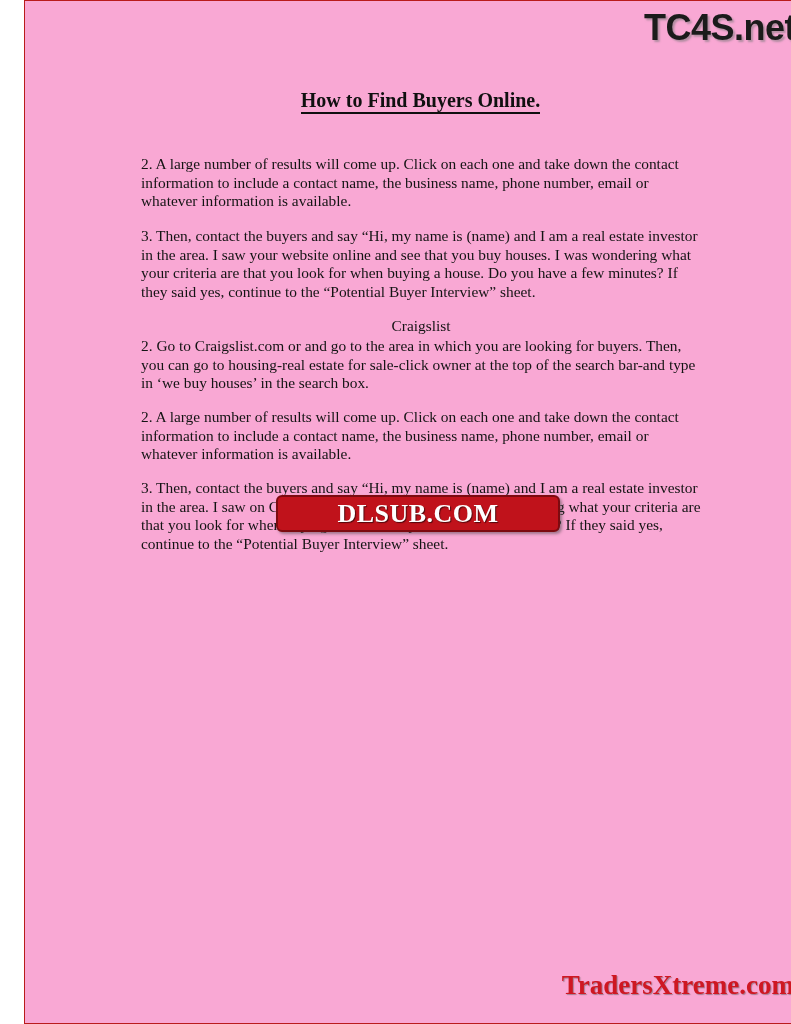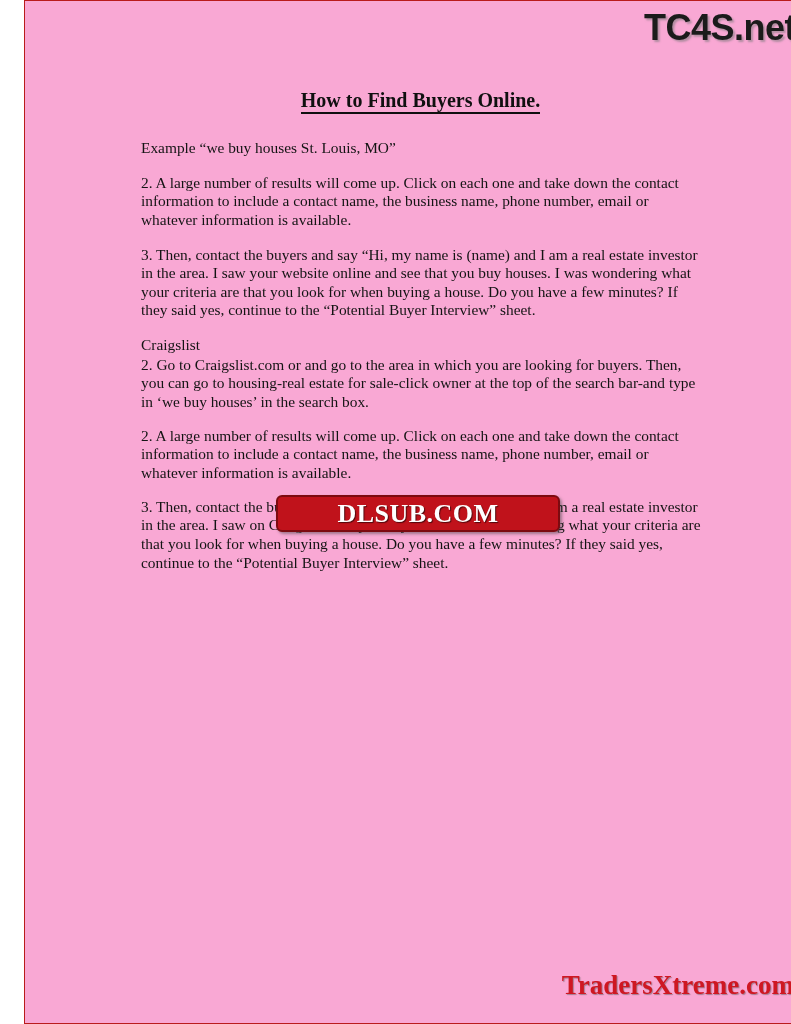--- a/index.html
+++ b/index.html
@@ -65,20 +65,21 @@
     font-size: 15.4px;
     line-height: 1.21;
     color: #141414;
   }
   .section-head {
     font-weight: bold;
     margin: 0 0 1px 0;
   }
   .section-head.plain {
     font-weight: normal;
+    text-align: center;
   }
   p.para {
     margin: 0 0 0 0;
   }
   .gap {
     height: 16px;
   }
   .gap-sm {
     height: 15px;
   }
@@ -127,21 +128,20 @@
 
   <div class="top-watermark">TC4S.net</div>
 
   <div class="doc-title">
     <span>How to Find Buyers Online.</span>
   </div>
 
   <div class="content">
 
     <div>
-      <p class="para">Example “we buy houses St. Louis, MO”</p>
       <div class="gap"></div>
       <p class="para">2. A large number of results will come up. Click on each one and take down the contact information to include a contact name, the business name, phone number, email or whatever information is available.</p>
       <div class="gap"></div>
       <p class="para">3. Then, contact the buyers and say “Hi, my name is (name) and I am a real estate investor in the area. I saw your website online and see that you buy houses. I was wondering what your criteria are that you look for when buying a house. Do you have a few minutes? If they said yes, continue to the “Potential Buyer Interview” sheet.</p>
     </div>
 
     <div class="gap"></div>
 
     <div>
       <p class="section-head plain">Craigslist</p>

